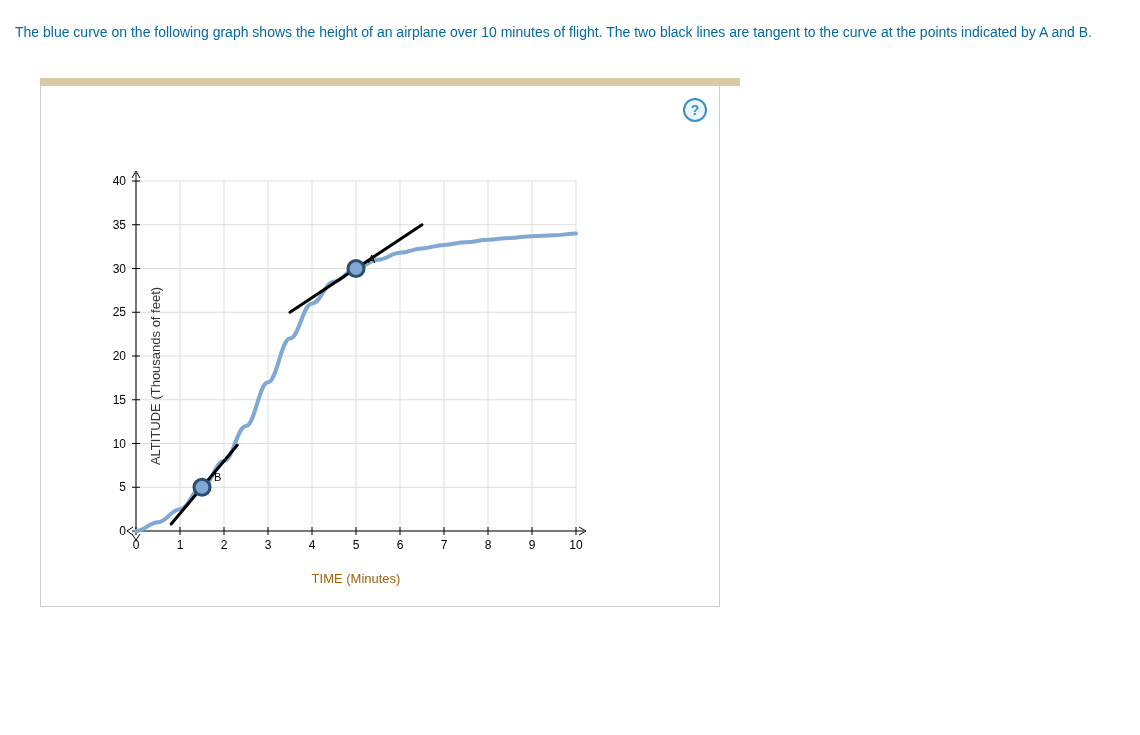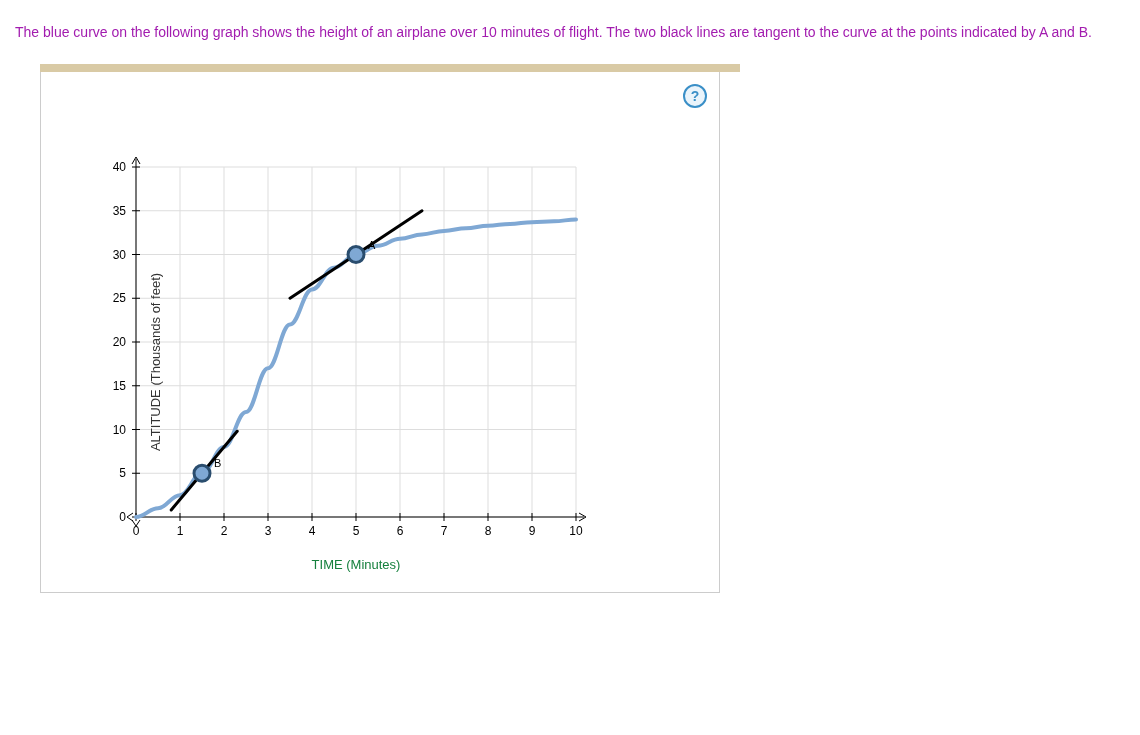--- a/index.html
+++ b/index.html
@@ -5,22 +5,22 @@
     * { margin: 0; padding: 0; box-sizing: border-box; }
     body {
       font-family: Arial, sans-serif;
       font-size: 14px;
       color: #333;
       padding: 20px 15px;
       background: #fff;
     }
     .problem-text {
       line-height: 1.8;
-      margin-bottom: 19px;
-      color: #a21caf;
+      margin-bottom: 33px;
+      color: #0369a1;
     }
     .divider {
       height: 8px;
       background: #d9caa5;
       margin-bottom: 0;
       width: 700px;
       margin-left: 25px;
     }
     .chart-container {
       position: relative;
@@ -59,21 +59,21 @@
       top: 50%;
       transform: translateY(-50%) rotate(-90deg);
       transform-origin: center;
       font-size: 13px;
       white-space: nowrap;
       color: #333;
     }
     .x-axis-label {
       text-align: center;
       font-size: 13px;
-      color: #15803d;
+      color: #a16207;
       margin-top: 5px;
     }
     svg { display: block; }
   </style>
 </head>
 <body>
 
 <div class="problem-text">
   <span>The blue curve on the following graph shows the height of an airplane over 10 minutes of flight. The two black lines are tangent to the curve at the points indicated by A and B.</span>
 </div>

